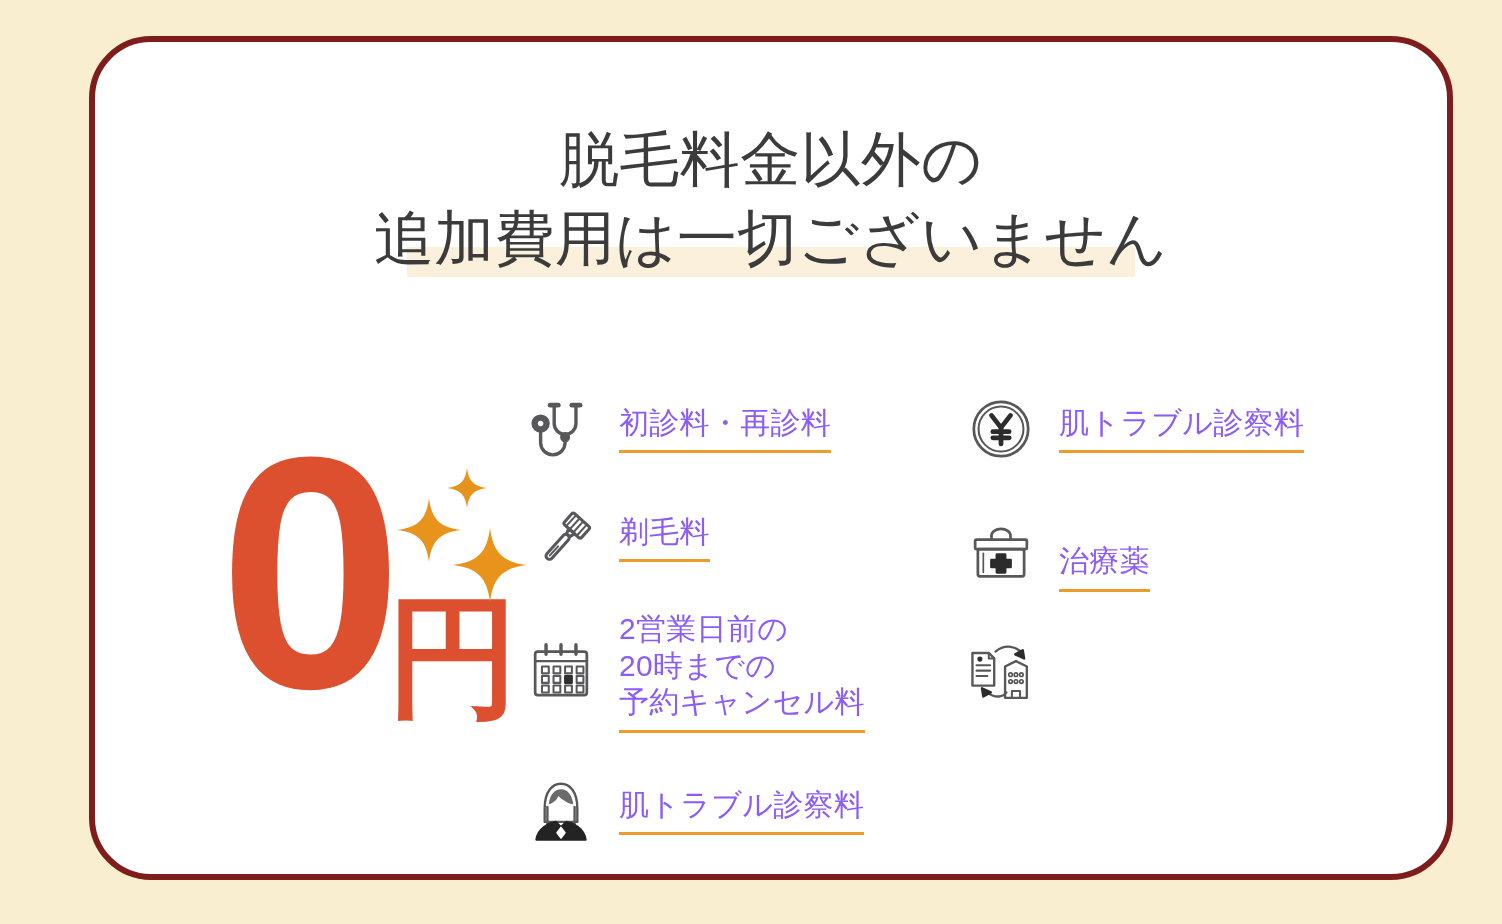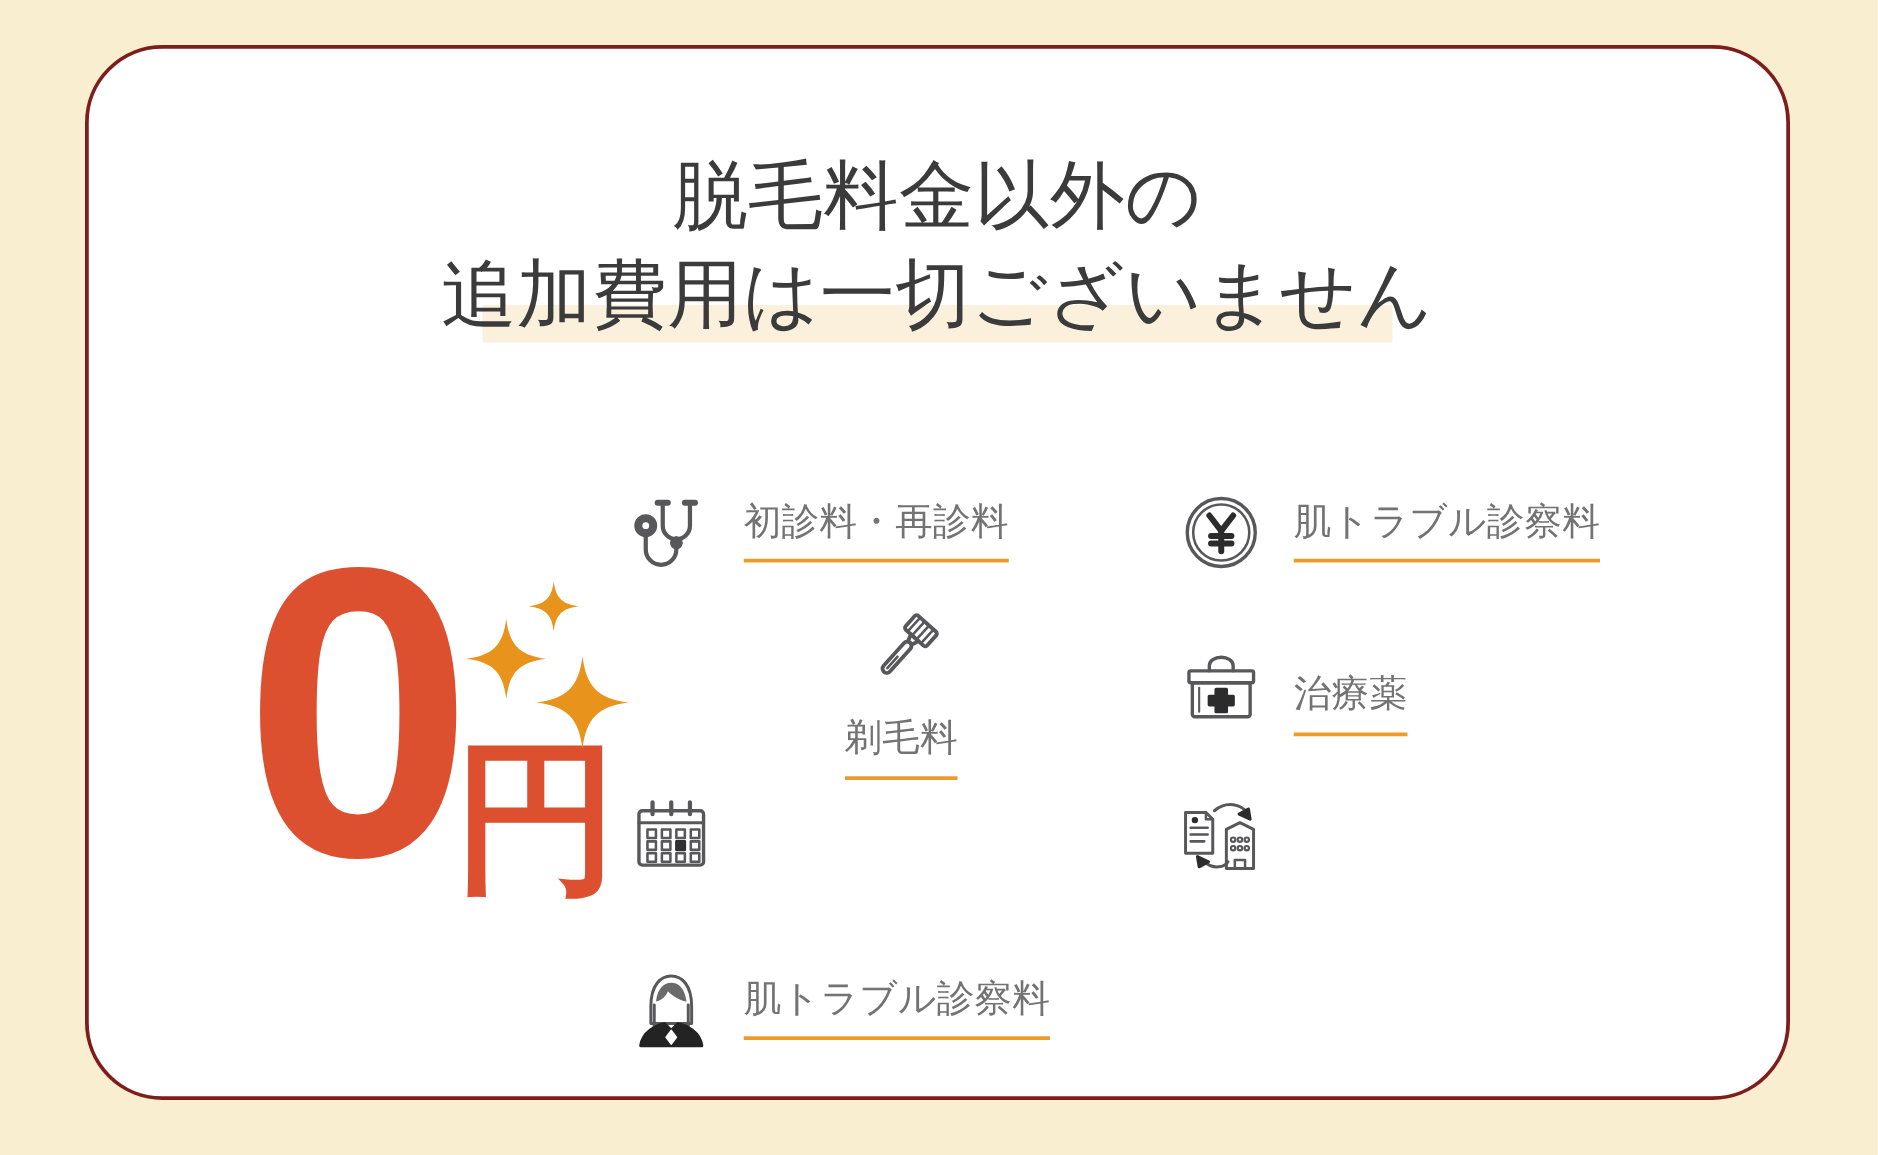--- a/index.html
+++ b/index.html
@@ -19,27 +19,27 @@
   #stage {
     position: relative;
     width: 1502px;
     height: 924px;
     background: #faeed0;
   }
 
   
   #card {
     position: absolute;
-    left: 68px;
+    left: 89px;
     top: 36px;
     width: 1364px;
     height: 844px;
     box-sizing: border-box;
     background: #ffffff;
-    border: 3px solid #7f1d1d;
+    border: 6px solid #7f1d1d;
     border-radius: 62px;
   }
 
   
   #headline {
     position: absolute;
     left: 0;
     top: 78px;
     width: 100%;
     text-align: center;
@@ -142,35 +142,34 @@
     color: #58585a;
   }
   .feature-icon svg {
     display: block;
     width: 68px;
     height: 68px;
   }
   .feature-label {
     position: relative;
     display: inline-block;
-    color: #737373;
+    color: #8b5cf6;
     font-size: 30px;
     line-height: 1.22;
     font-weight: 500;
     letter-spacing: 0.01em;
     padding-bottom: 9px;
     border-bottom: 3px solid #ed9c2b;
     white-space: pre-line;
     user-select: none;
-    font-family: Liberation Mono, monospace;
   }
 
   
   .col-left  .feature-item:nth-child(1) { height: 110px; }
-  .col-left  .feature-item:nth-child(2) { height: 108px; flex-direction: column; }
+  .col-left  .feature-item:nth-child(2) { height: 108px; }
   .col-left  .feature-item:nth-child(3) { height: 160px; align-items: center; }
   .col-left  .feature-item:nth-child(4) { height: 118px; }
 
   .col-right .feature-item:nth-child(1) { height: 110px; }
   .col-right .feature-item:nth-child(2) { height: 108px; align-items: flex-end; }
   .col-right .feature-item:nth-child(3) { height: 160px; gap: 25px; }
   .col-right .feature-item:nth-child(4) { height: 118px; }
 </style>
 </head>
 <body>
@@ -253,20 +252,23 @@
                 <rect x="39" y="56" width="10" height="10"></rect>
                 <rect x="56" y="56" width="10" height="10" fill="#303030" stroke="#303030"></rect>
                 <rect x="73" y="56" width="10" height="10"></rect>
                 <rect x="22" y="70" width="10" height="10"></rect>
                 <rect x="39" y="70" width="10" height="10"></rect>
                 <rect x="56" y="70" width="10" height="10"></rect>
                 <rect x="73" y="70" width="10" height="10"></rect>
               </g>
             </svg>
           </span>
+          <span class="feature-label">2営業日前の
+20時までの
+予約キャンセル料</span>
         </div>
 
         <div class="feature-item">
           <span class="feature-icon">
             <svg viewBox="0 0 100 100" fill="none" stroke="#58585a" stroke-width="3.5" stroke-linecap="round" stroke-linejoin="round">
               <path d="M26 46 C26 20 38 10 50 10 C62 10 74 20 74 46 L74 66 L26 66 Z" fill="#ffffff"></path>
               <path d="M32 40 C34 24 42 18 50 18 C60 18 66 26 68 40 C62 40 52 34 46 28 C44 34 38 39 32 40 Z" fill="#6a6a6a" stroke="none"></path>
               <path d="M30 44 L30 78 M70 44 L70 78" stroke-width="3.5"></path>
               <path d="M14 92 C16 76 32 68 42 66 L50 74 L58 66 C68 68 84 76 86 92 Z" fill="#232323" stroke="#232323"></path>
               <path d="M50 74 L44 82 L50 90 L56 82 Z" fill="#ffffff" stroke="#ffffff" stroke-width="2"></path>

